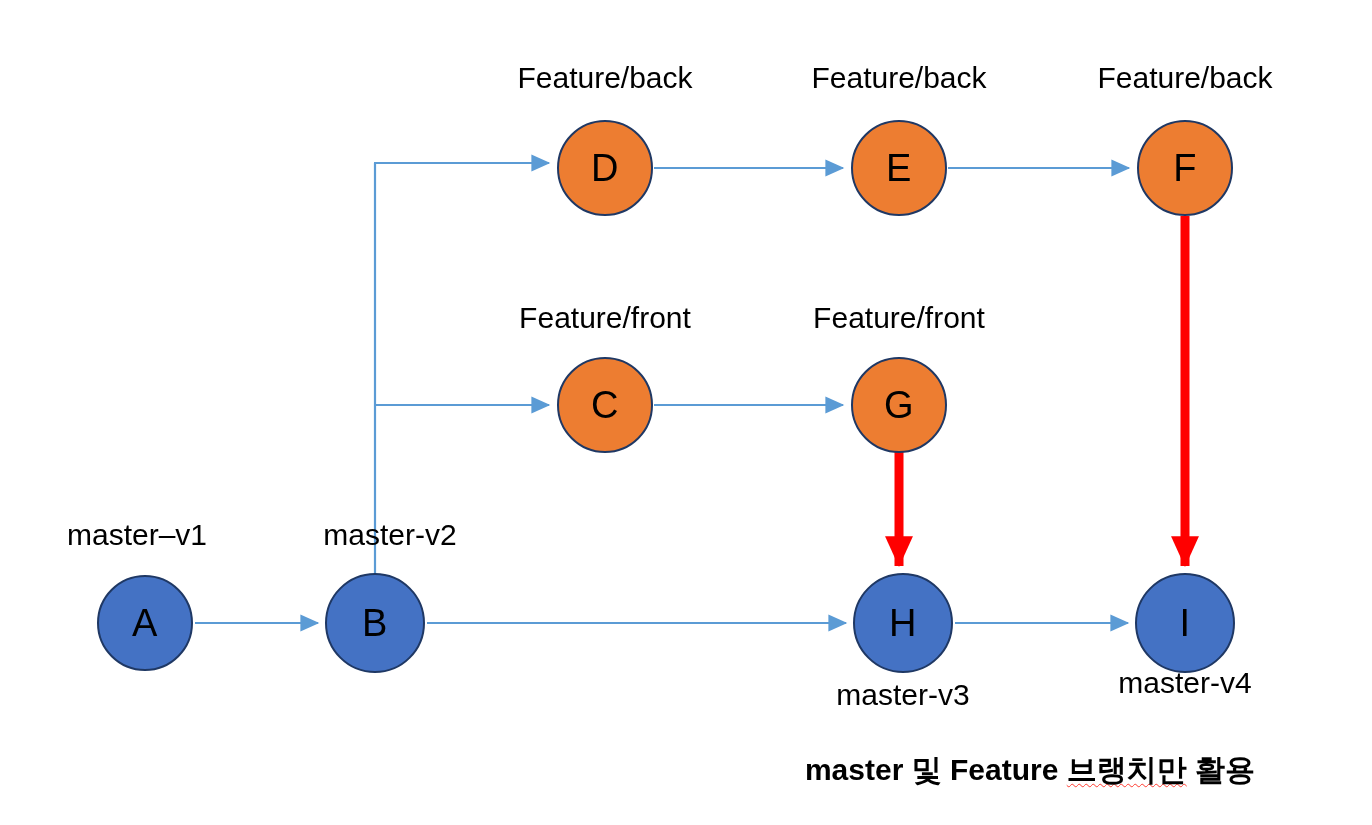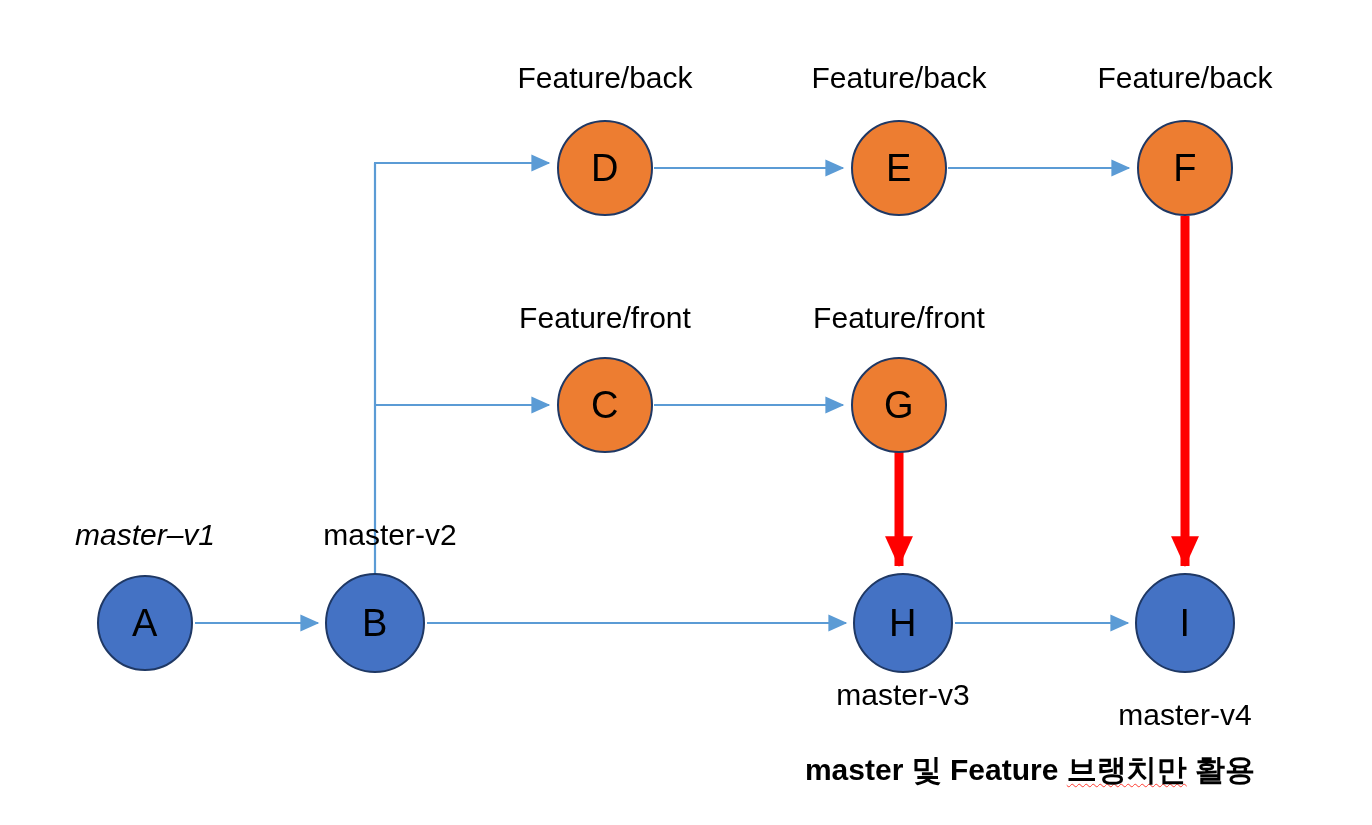--- a/index.html
+++ b/index.html
@@ -111,27 +111,27 @@
   <div class="node-label" style="left:605px; top:63px; transform:translateX(-50%);">Feature/back</div>
 
   <div class="node-label" style="left:899px; top:63px; transform:translateX(-50%);">Feature/back</div>
 
   <div class="node-label" style="left:1185px; top:63px; transform:translateX(-50%);">Feature/back</div>
 
   <div class="node-label" style="left:605px; top:303px; transform:translateX(-50%);">Feature/front</div>
 
   <div class="node-label" style="left:899px; top:303px; transform:translateX(-50%);">Feature/front</div>
 
-  <div class="node-label" style="left:145px; top:520px; transform:translateX(-50%);font-style:italic;">master–v1</div>
+  <div class="node-label" style="left:137px; top:520px; transform:translateX(-50%);">master–v1</div>
 
   <div class="node-label" style="left:378px; top:520px; transform:translateX(-50%);margin-left:12px;">master-v2</div>
 
   <div class="node-label" style="left:903px; top:680px; transform:translateX(-50%);">master-v3</div>
 
-  <div class="node-label" style="left:1185px; top:680px; transform:translateX(-50%);margin-top:20px;">master-v4</div>
+  <div class="node-label" style="left:1185px; top:648px; transform:translateX(-50%);margin-top:20px;">master-v4</div>
 
   <div class="node commit-master" style="left:97px; top:575px; width:96px; height:96px;">A</div>
 
   <div class="node commit-master" style="left:325px; top:573px; width:100px; height:100px;">B</div>
 
   <div class="node commit-feature" style="left:557px; top:357px; width:96px; height:96px;">C</div>
 
   <div class="node commit-feature" style="left:557px; top:120px; width:96px; height:96px;">D</div>
 
   <div class="node commit-feature" style="left:851px; top:120px; width:96px; height:96px;">E</div>

